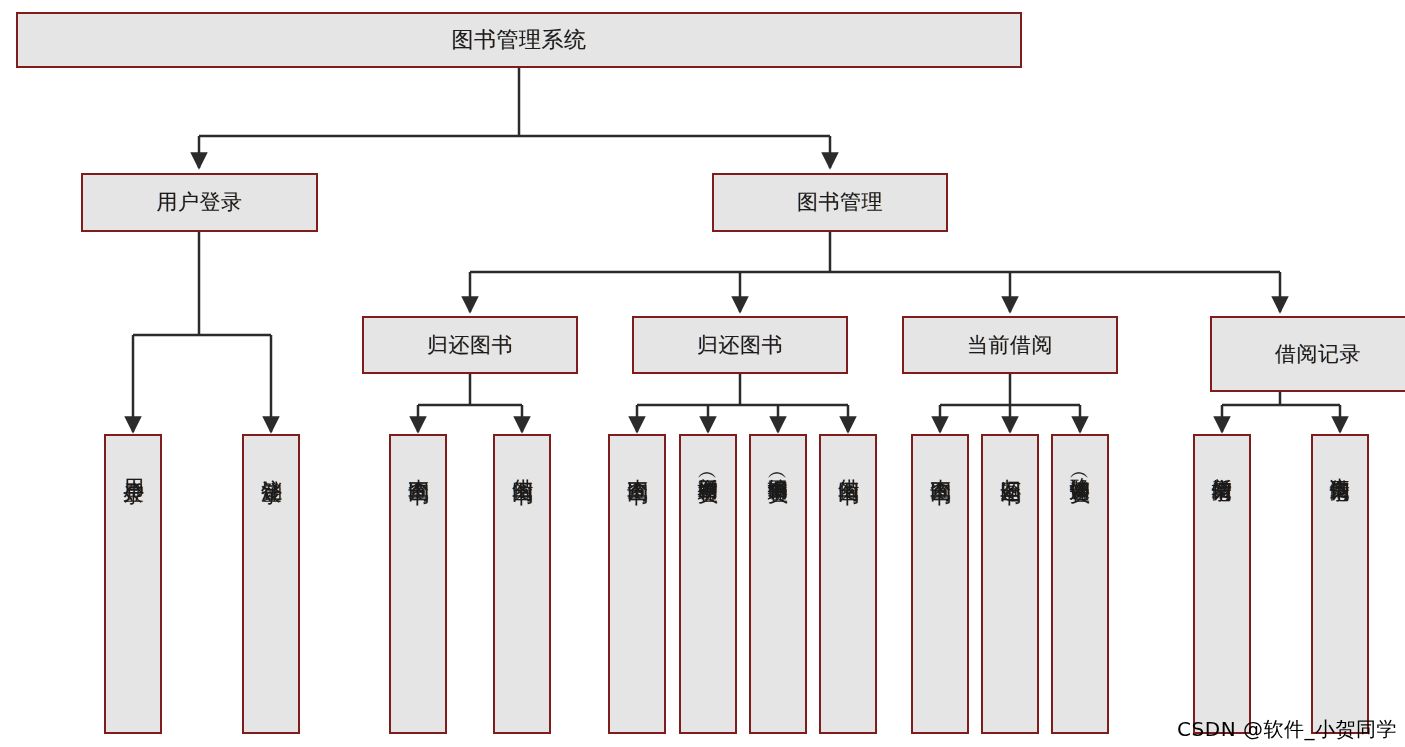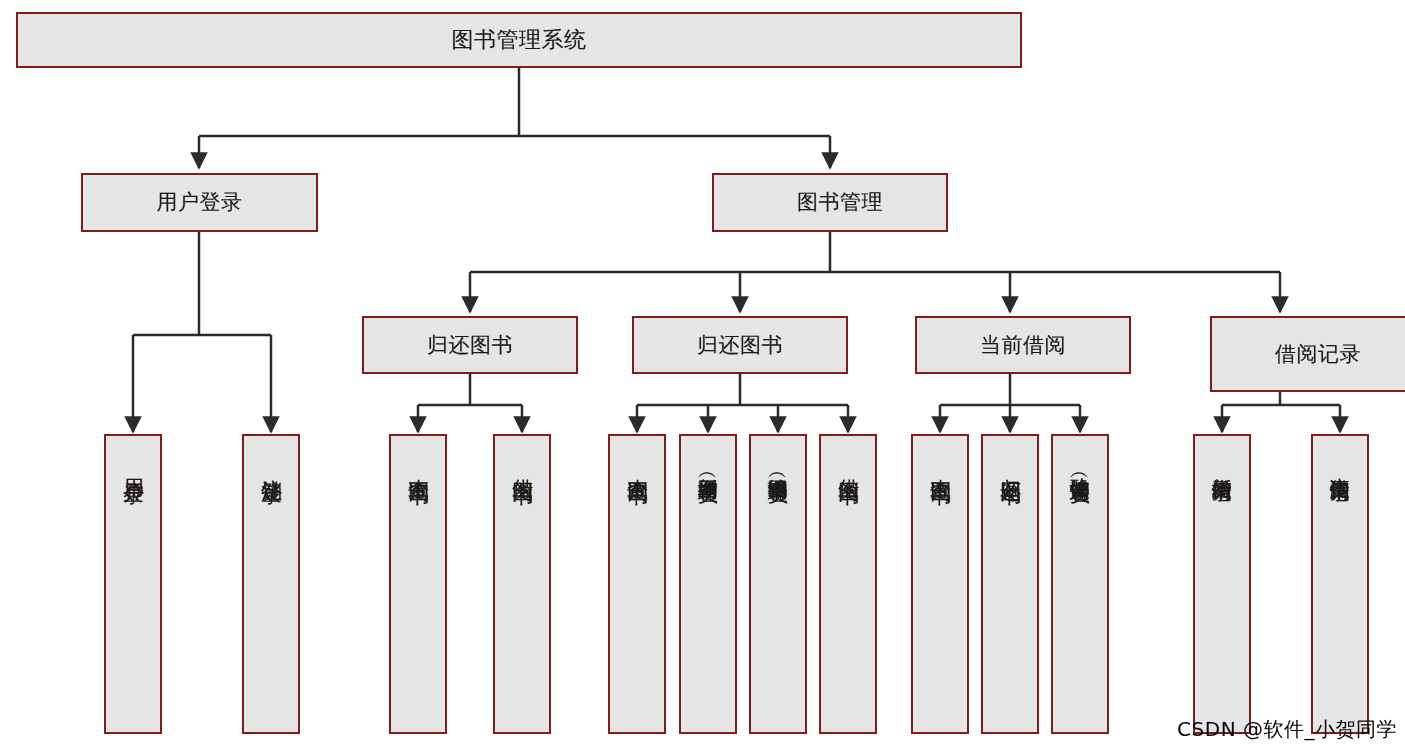--- a/index.html
+++ b/index.html
@@ -146,21 +146,21 @@
   <div class="node h-node" style="left:712px; top:173px; width:236px; height:59px;padding-left:20px;">
     <span class="node-label">图书管理</span>
   </div>
 
   <div class="node h-node" style="left:362px; top:316px; width:216px; height:58px;">
     <span class="node-label">归还图书</span>
   </div>
   <div class="node h-node" style="left:632px; top:316px; width:216px; height:58px;">
     <span class="node-label">归还图书</span>
   </div>
-  <div class="node h-node" style="left:902px; top:316px; width:216px; height:58px;margin-left:13px;">
+  <div class="node h-node" style="left:902px; top:316px; width:216px; height:58px;">
     <span class="node-label">当前借阅</span>
   </div>
   <div class="node h-node" style="left:1210px; top:316px; width:216px; height:76px;">
     <span class="node-label">借阅记录</span>
   </div>
 
   <div class="node leaf" style="left:104px; top:434px; width:58px; height:300px;">
     <span class="node-label">用户登录</span>
   </div>
   <div class="node leaf" style="left:242px; top:434px; width:58px; height:300px;">

